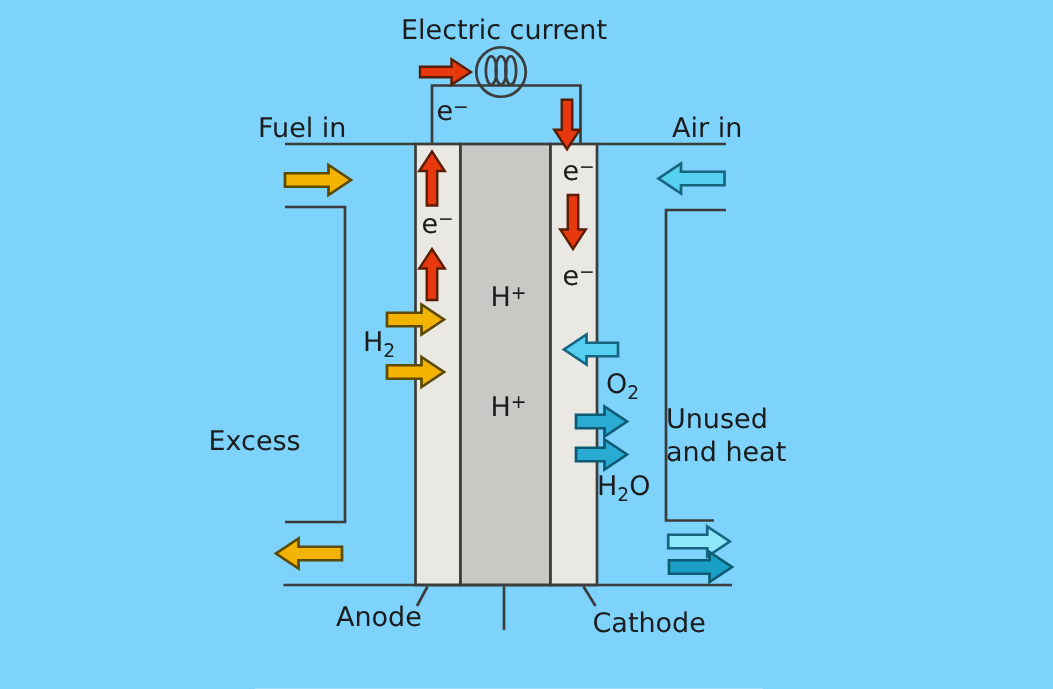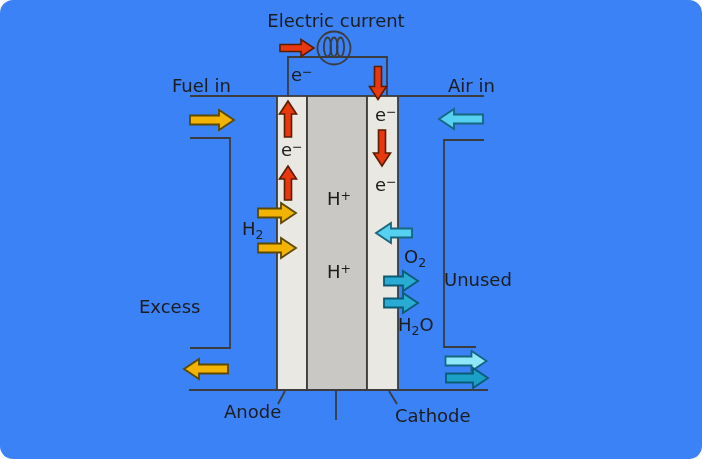--- a/index.html
+++ b/index.html
@@ -20,21 +20,21 @@
     line-height:1.22;
     white-space:nowrap;
   }
   .lbl.center{text-align:left;white-space:normal;}
   .sup{font-size:12.5px;position:relative;top:-5px;}
   .sub{font-size:12.5px;position:relative;top:4px;}
 </style>
 </head>
 <body>
 
-<div class="canvas" style="background: #3b82f6; border-radius: 13px;">
+<div class="canvas" style="background: #7dd3fc;">
 
   <svg id="diagram-svg" width="702" height="459" viewBox="0 0 702 459">
 
     <rect class="outlined" x="277" y="96" width="30" height="294" fill="#e9e8e3"></rect>
     <rect class="outlined" x="307" y="96" width="60" height="294" fill="#c9c8c4"></rect>
     <rect class="outlined" x="367" y="96" width="31" height="294" fill="#e9e8e3"></rect>
 
     <polyline class="line" points="288,96 288,57 387,57 387,96"></polyline>
     <circle class="line" cx="334" cy="48" r="16.5" stroke-width="2"></circle>
     <ellipse class="line" cx="327.5" cy="47" rx="3.6" ry="9.5"></ellipse>
@@ -87,26 +87,27 @@
   <div class="lbl" style="left:242px;top:218px"><span>H</span><span class="sub">2</span></div>
 
   <div class="lbl" style="left:327px;top:188px"><span>H</span><span class="sup">+</span></div>
 
   <div class="lbl" style="left:327px;top:261px"><span>H</span><span class="sup">+</span></div>
 
   <div class="lbl" style="left:404px;top:246px"><span>O</span><span class="sub">2</span></div>
 
   <div class="lbl" style="left:398px;top:314px"><span>H</span><span class="sub">2</span><span>O</span></div>
 
-  <div class="lbl center" style="left:139px;top:296px;width:90px">
+  <div class="lbl center" style="left:139px;top:284px;width:90px">
     <div>Excess</div>
   </div>
 
   <div class="lbl center" style="left:444px;top:269px;width:110px">
     <div>Unused</div>
+    <div>and heat</div>
   </div>
 
   <div class="lbl" style="left:224px;top:401px">Anode</div>
 
 
   <div class="lbl" style="left:395px;top:405px">Cathode</div>
 
 </div>
 
 </body></html>

